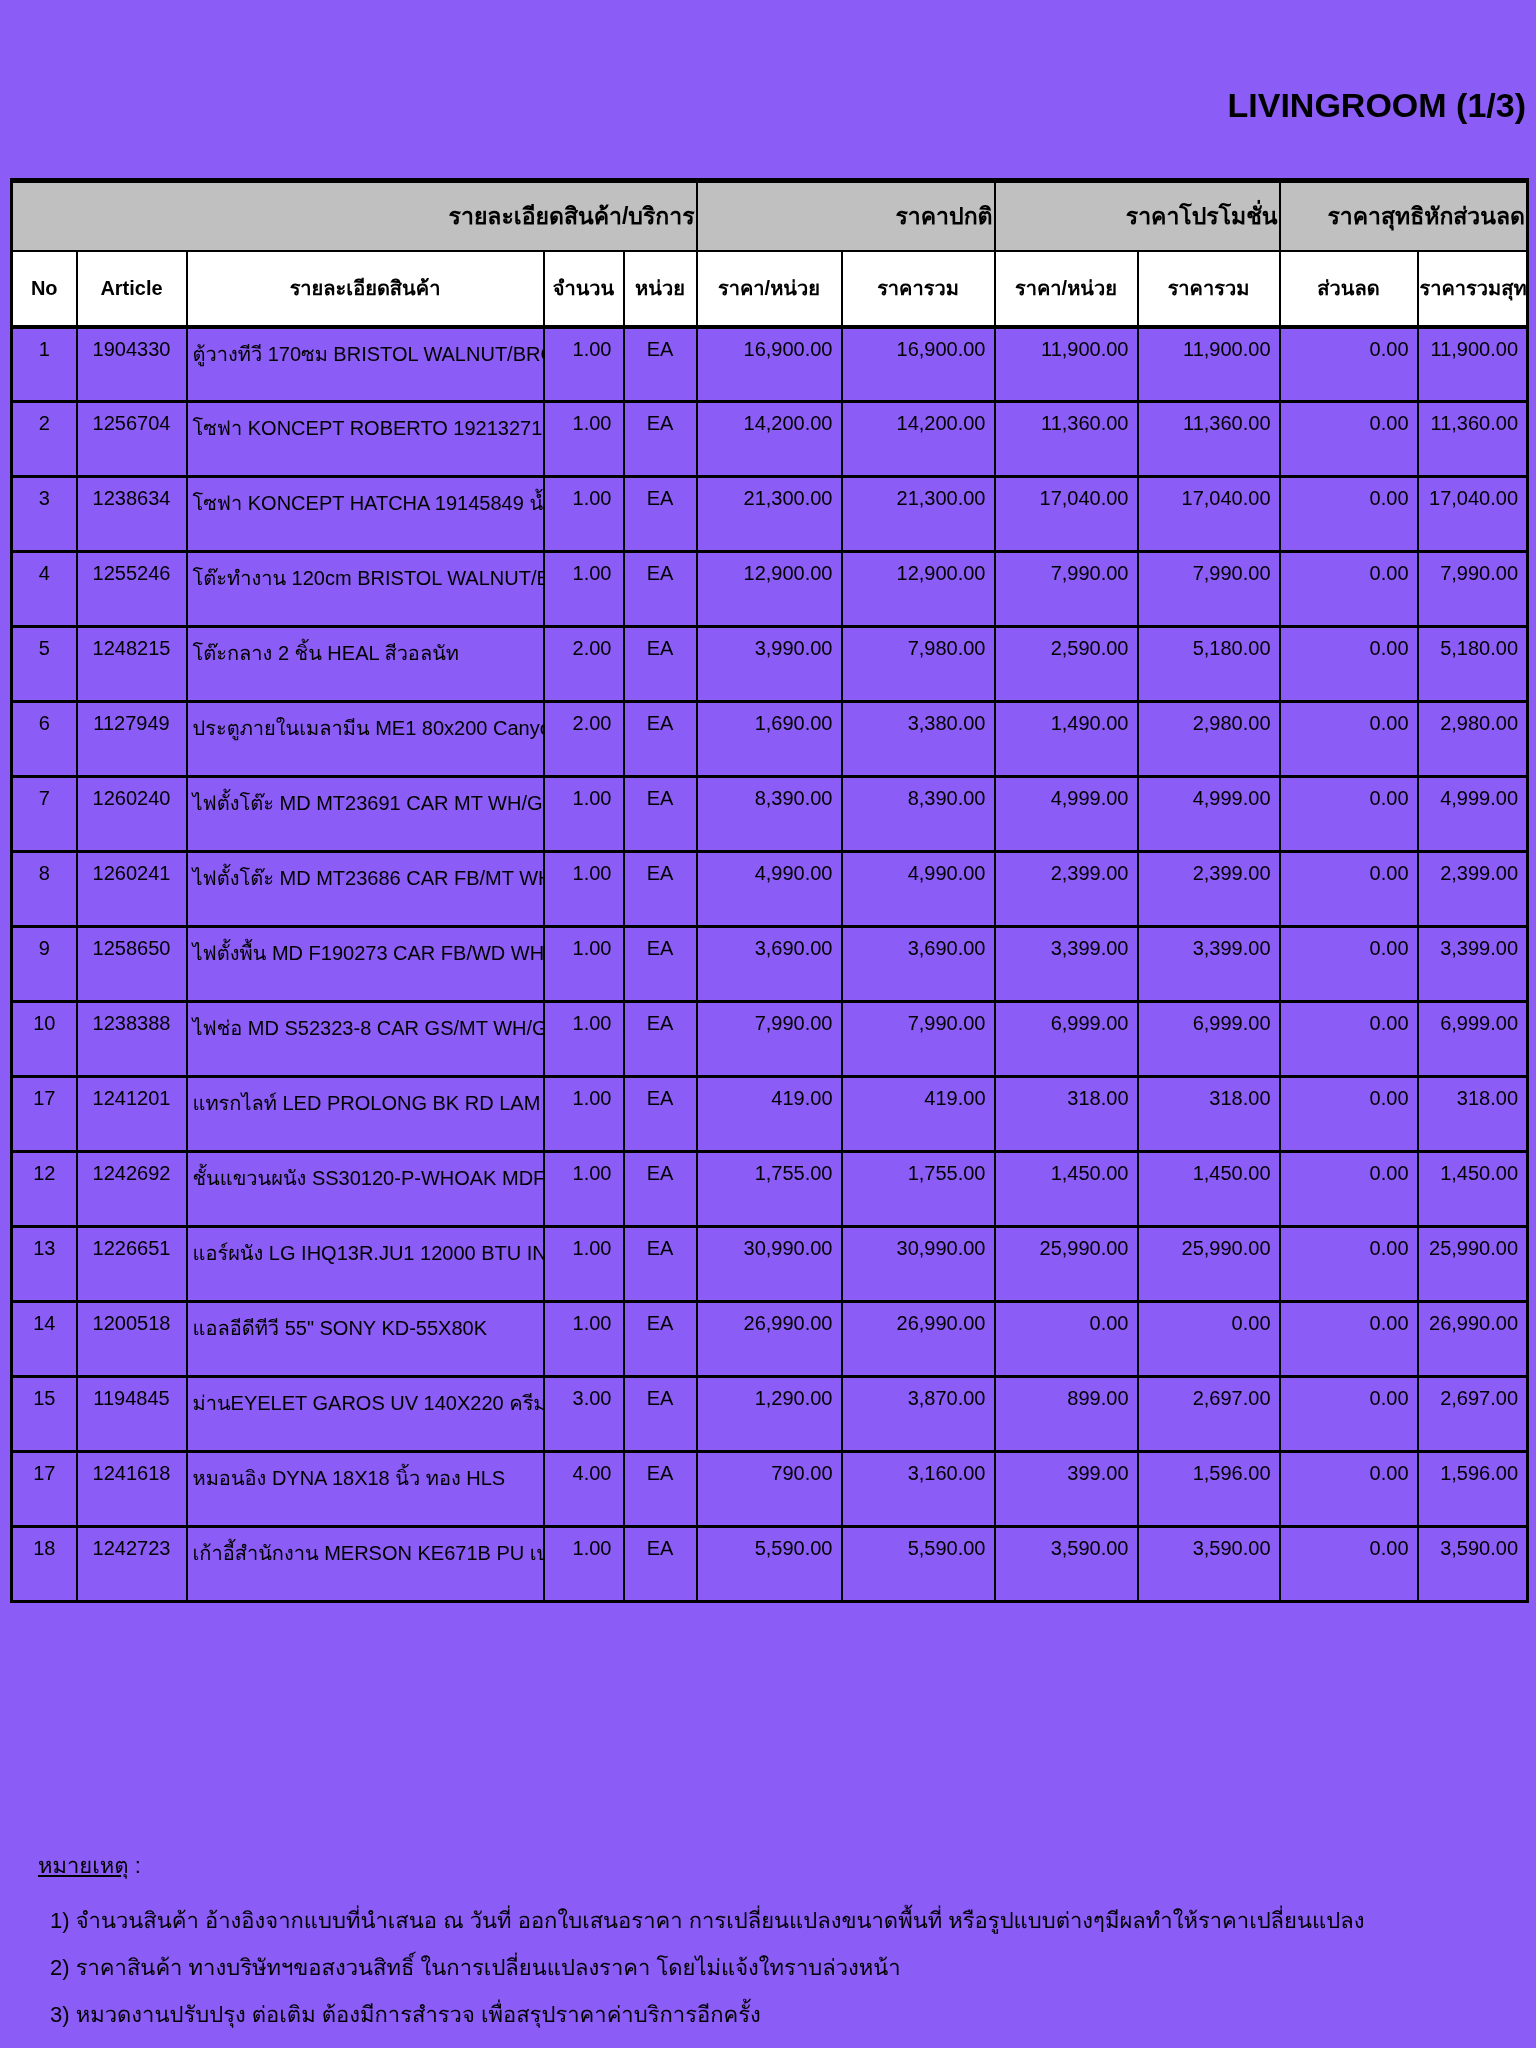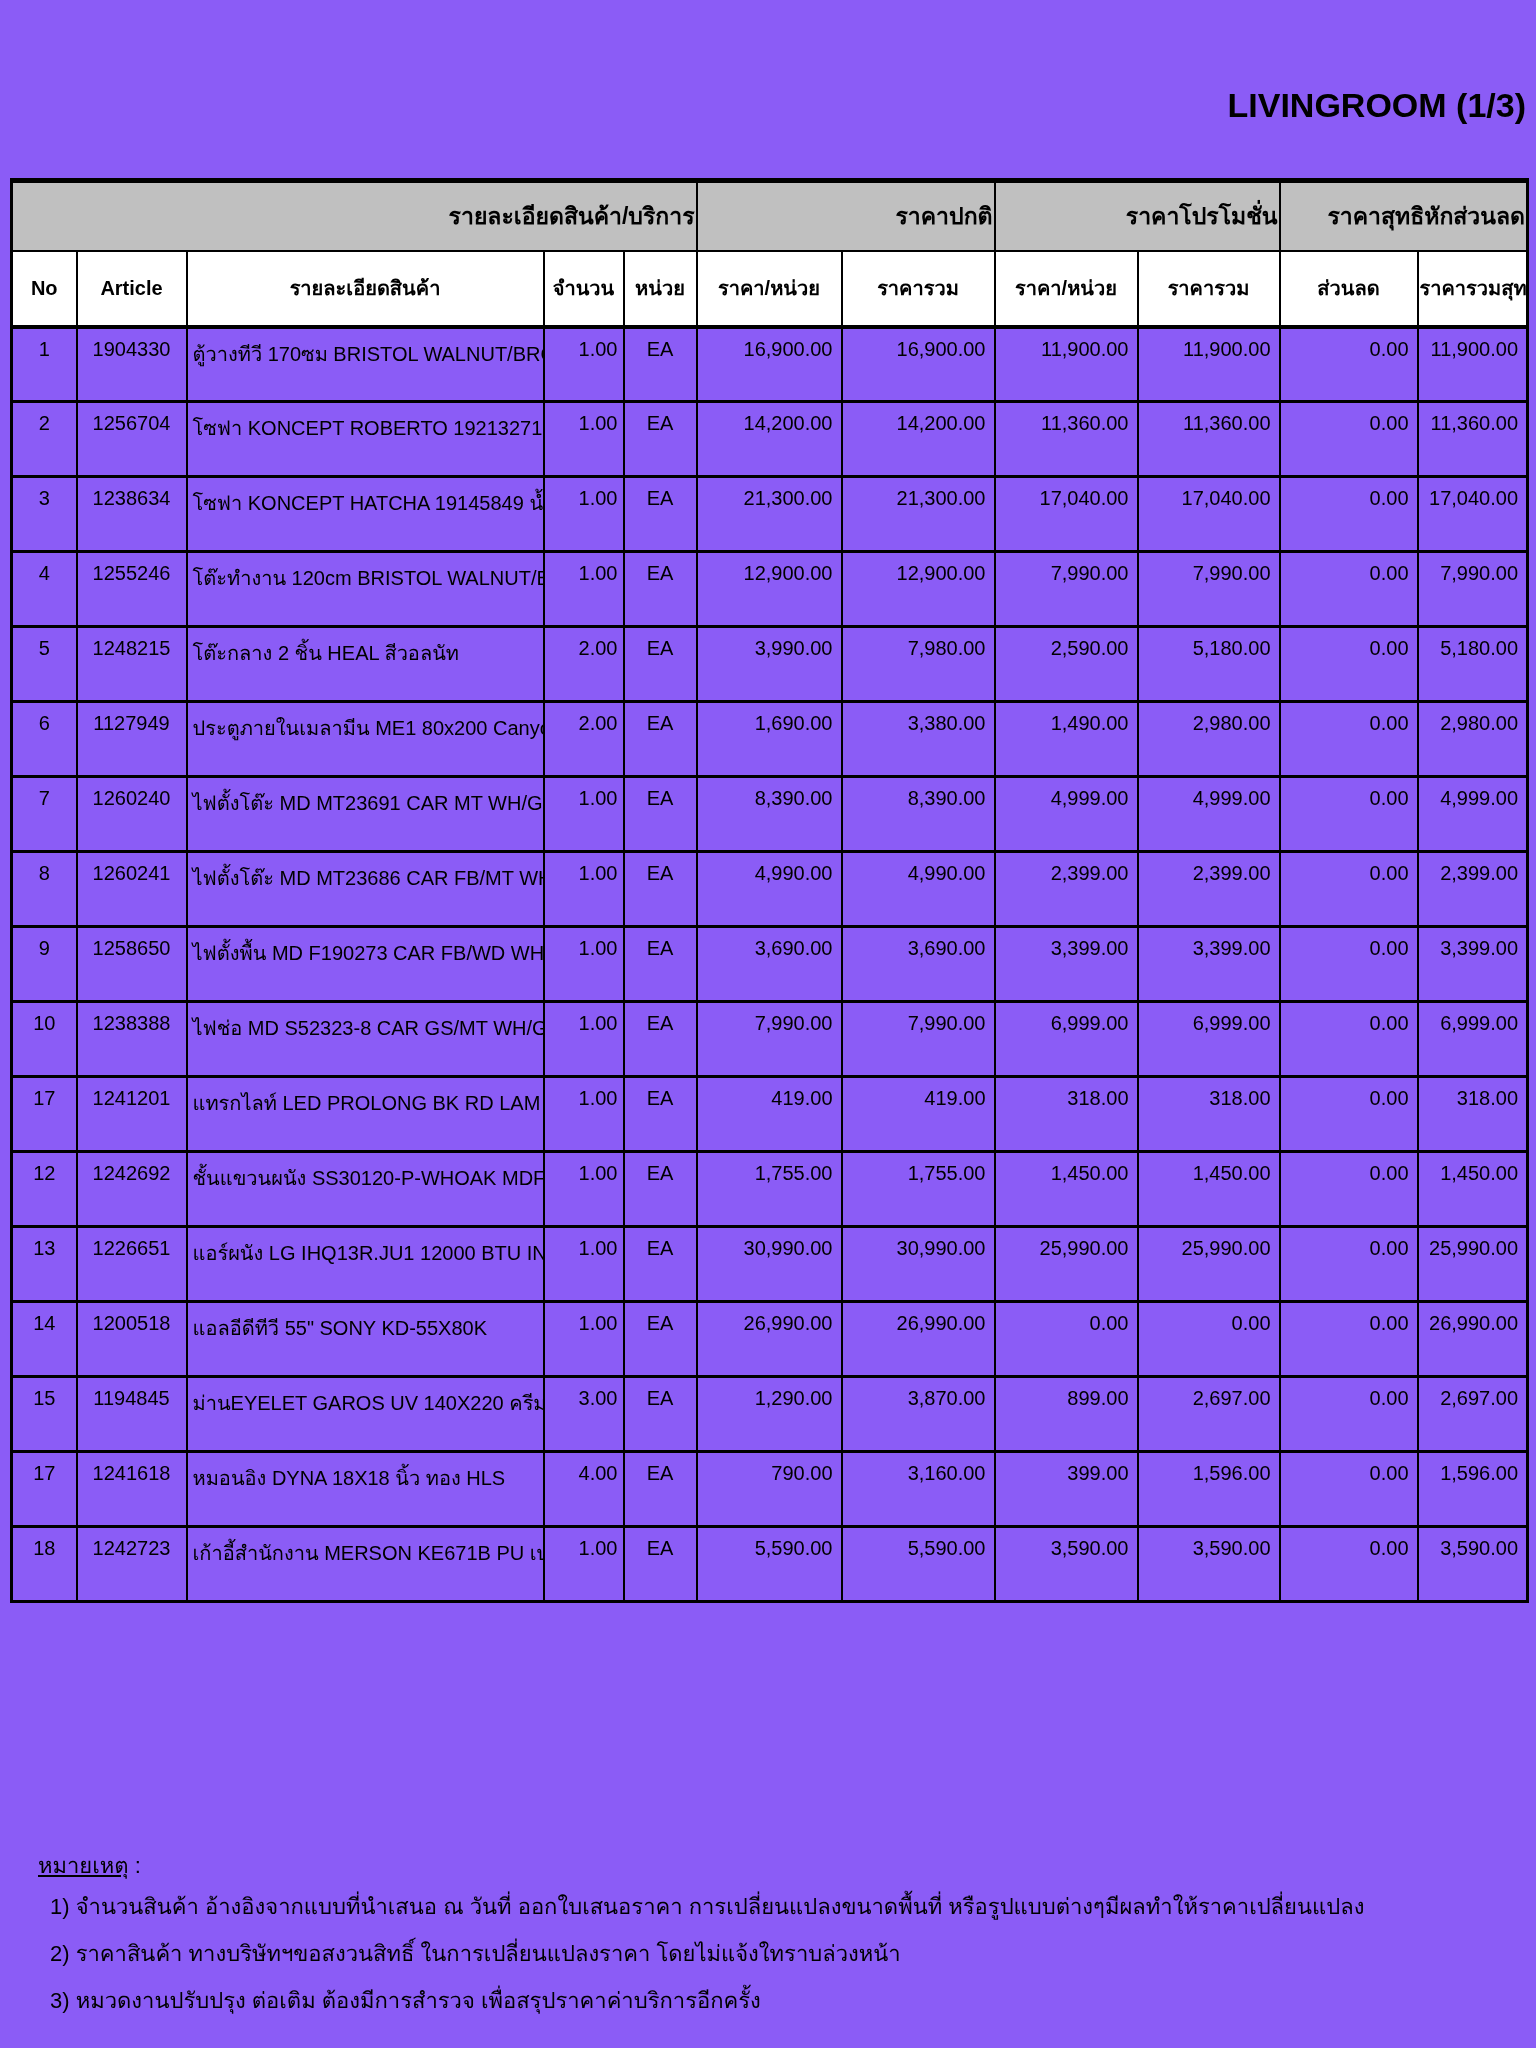--- a/index.html
+++ b/index.html
@@ -56,28 +56,28 @@
     vertical-align: top;
     padding-top: 9px;
     font-size: 20px;
     font-weight: 400;
     border-width: 3px 2px;
   }
   .quote tbody tr:first-child td { border-top-width: 4px; }
   .a-c { text-align: center; }
   .a-l { text-align: left; padding-left: 5px; padding-right: 0; }
   .a-r { text-align: right; padding-right: 8px; }
-  .qty { padding-right: 5px; margin-left: 24px; }
+  .qty { padding-right: 11px; margin-left: 24px; }
 
   .notes {
     position: absolute;
     left: 38px; top: 1848px; width: 1460px;
     font-size: 22px;
   }
-  .notes .heading { }
+  .notes .heading { margin-bottom: 14px; }
   .notes .heading .u { text-decoration: underline; }
   .notes .item { line-height: 47px; white-space: nowrap; margin-left: 12px; }
 </style>
 </head>
 <body>
 
 <div class="page">
 
   <div class="doc-title">LIVINGROOM (1/3)</div>
 

